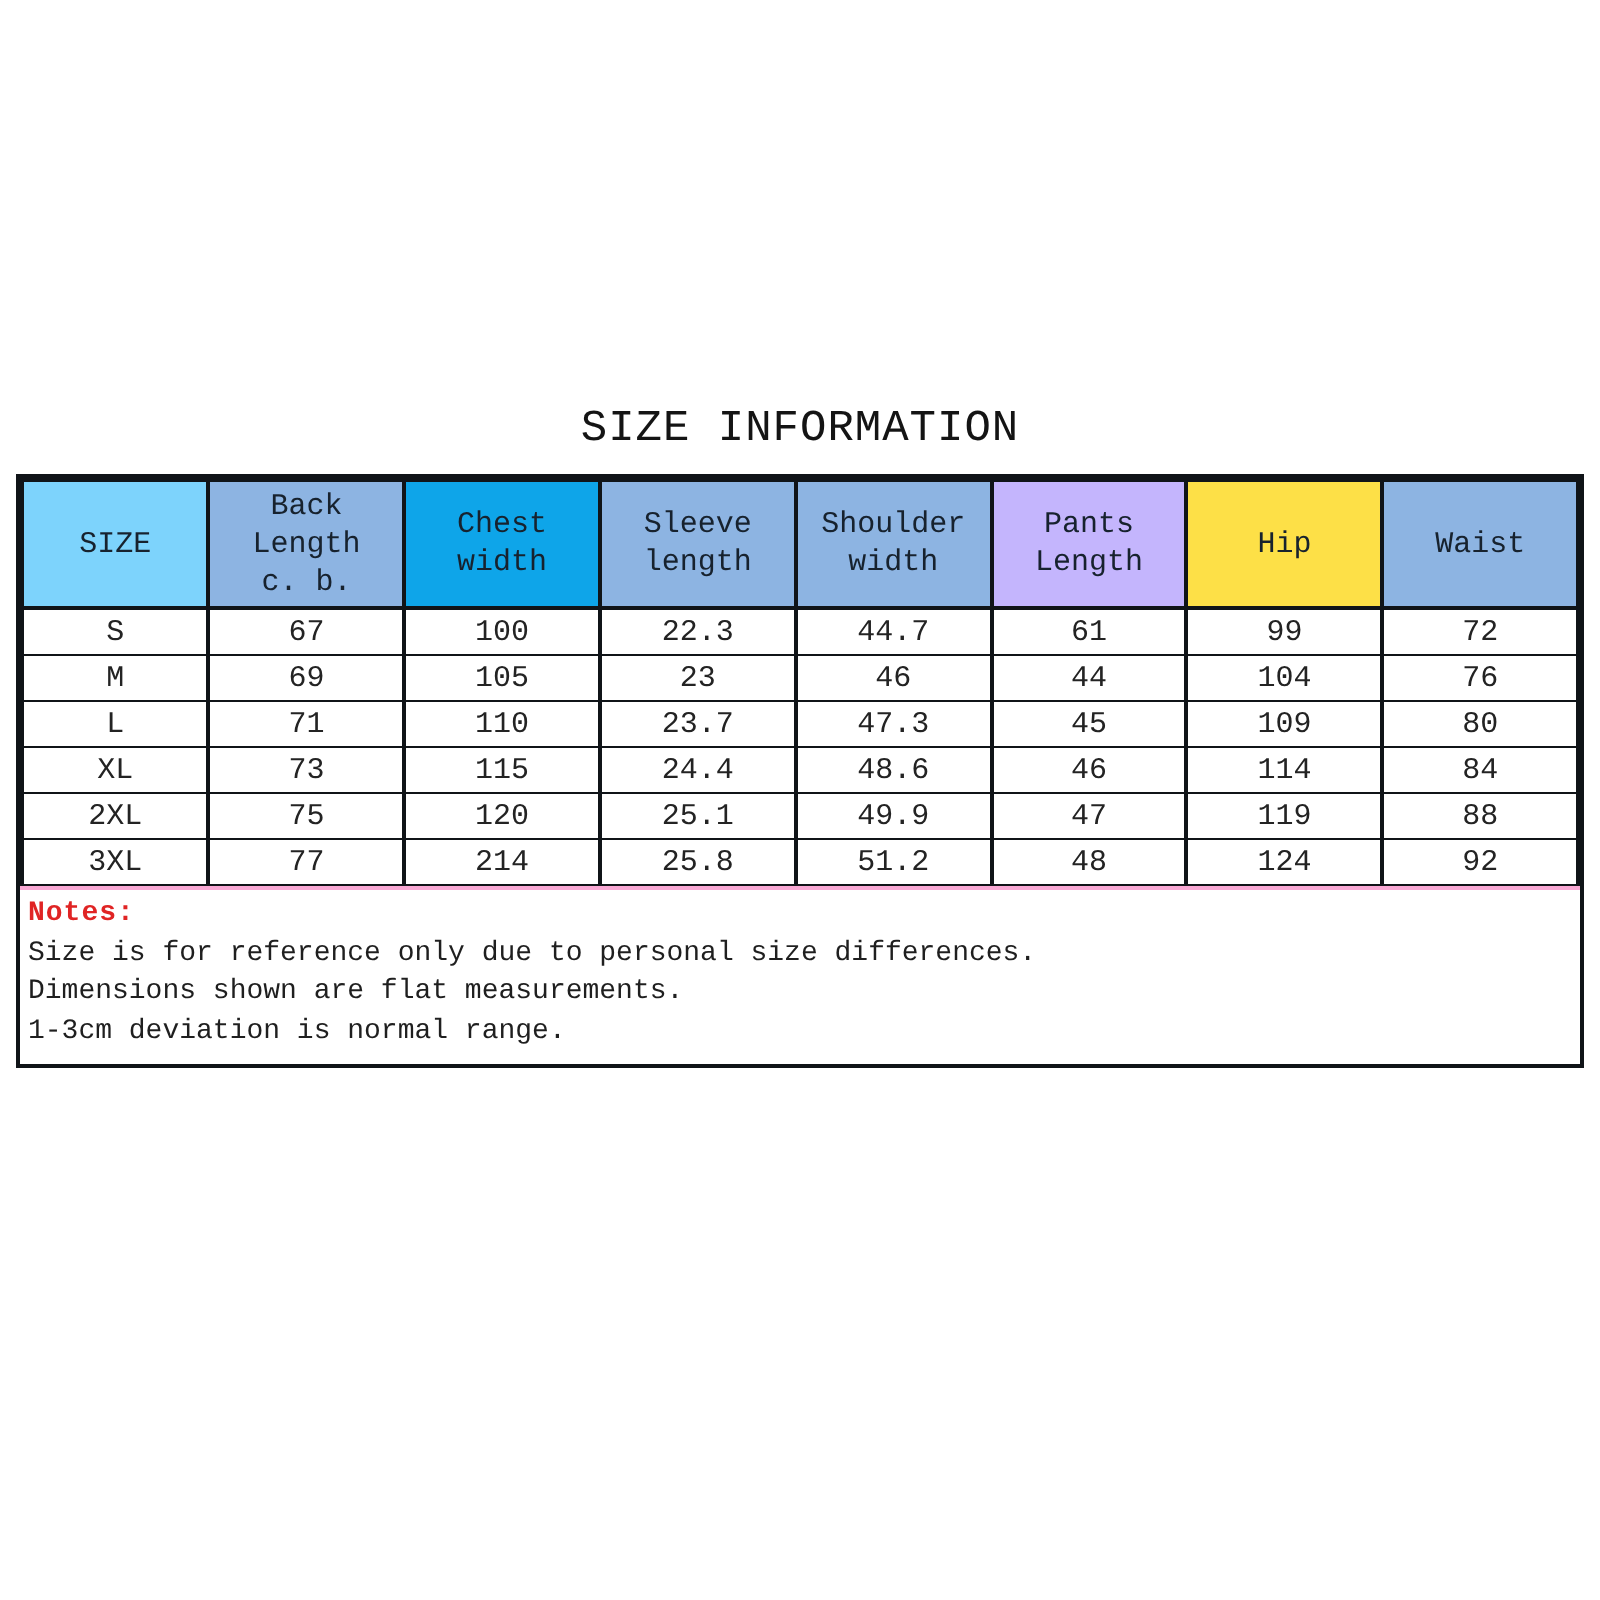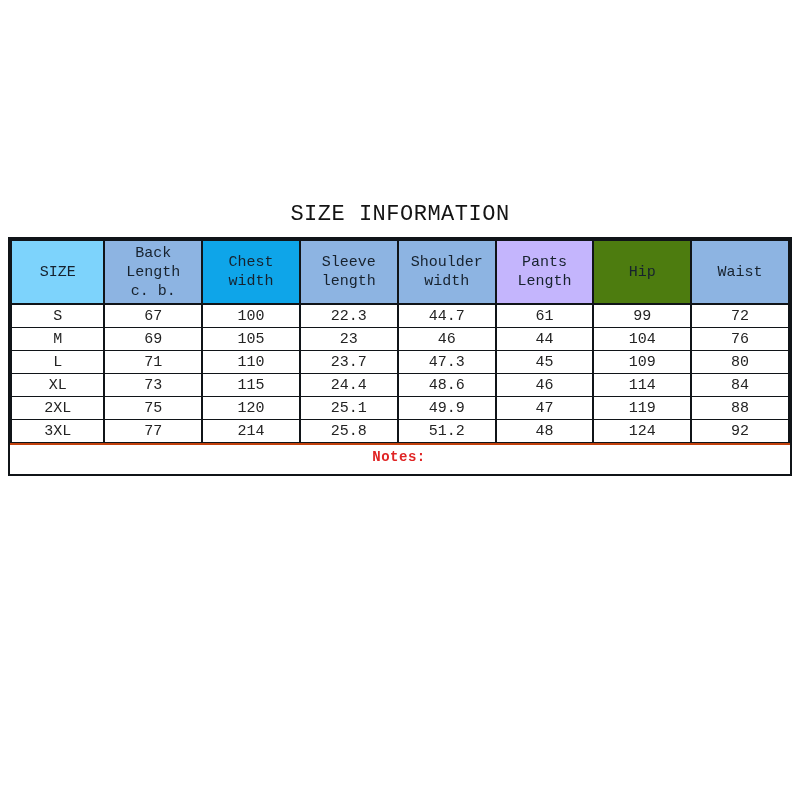--- a/index.html
+++ b/index.html
@@ -63,26 +63,25 @@
     border-right-width: 2px;
     height: 22px;
     font-size: 15px;
     font-weight: 400;
     color: #232323;
     text-align: center;
     vertical-align: middle;
     padding: 0;
   }
   .notes {
-    border-top: 2px solid #c2410c;
+    border-top: 2px solid #f9a8d4;
     padding: 3px 6px 6px 4px;
     font-size: 14px;
     line-height: 19.5px;
     color: #1f1f1f;
-    text-align: center;
   }
   .notes .notes-label {
     font-weight: 700;
     letter-spacing: 0.5px;
   }
   .note-line {
     white-space: pre;
   }
 </style>
 </head>
@@ -112,21 +111,21 @@
 Length
 c. b.</th>
             <th style="background: #0ea5e9;">Chest
 width</th>
             <th style="background: rgb(141, 180, 226); margin-left: 12px;">Sleeve
 length</th>
             <th style="background: rgb(141, 180, 226);">Shoulder
 width</th>
             <th style="background: #c4b5fd;">Pants
 Length</th>
-            <th style="background: #4d7c0f;">Hip</th>
+            <th style="background: #fde047;">Hip</th>
             <th style="background: rgb(141, 180, 226);">Waist</th>
           </tr>
       </thead>
       <tbody>
           <tr>
             <td>S</td>
             <td>67</td>
             <td>100</td>
             <td>22.3</td>
             <td>44.7</td>
@@ -182,16 +181,21 @@
             <td>51.2</td>
             <td>48</td>
             <td>124</td>
             <td>92</td>
           </tr>
         </tbody>
     </table>
 
     <div class="notes">
       <div class="notes-label note-line" style="color: rgb(224, 36, 36);">Notes:</div>
+      <div>
+          <div class="note-line">Size is for reference only due to personal size differences.</div>
+          <div class="note-line">Dimensions shown are flat measurements.</div>
+          <div class="note-line">1-3cm deviation is normal range.</div>
+        </div>
     </div>
 
   </div>
 </div>
 
 </body></html>

